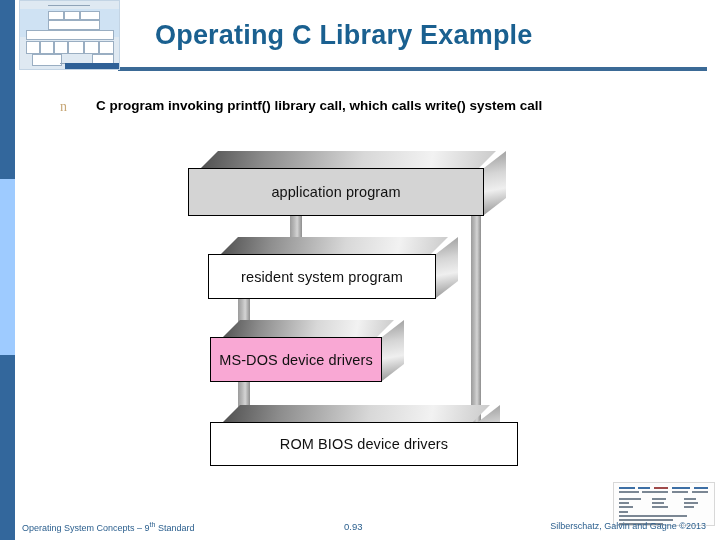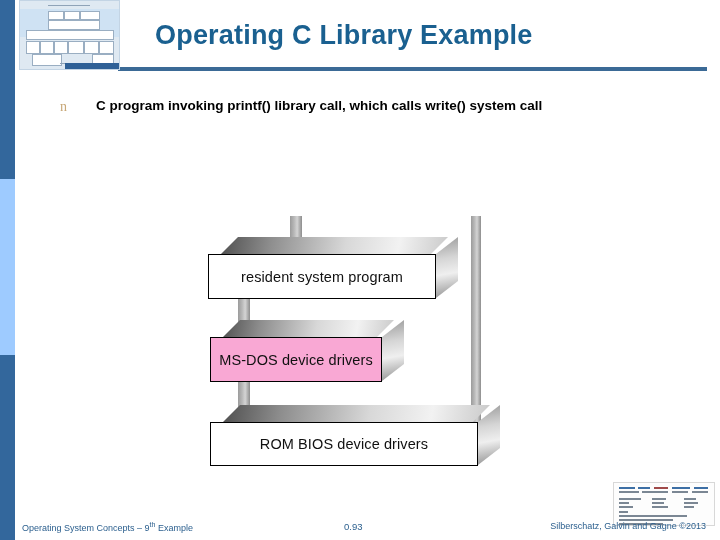--- a/index.html
+++ b/index.html
@@ -143,20 +143,27 @@
   <span id="bullet-text">C program invoking printf() library call, which calls write() system call</span>
 </div>
 
 <div id="diagram">
 
   <div class="arrow" style="left:291px;top:66px;width:10px;height:240px;">
     <div class="shaft" style="height:229px;"></div>
     <div class="head" style="top:229px;border-left-width:8px;border-right-width:8px;border-top-width:11px;"></div>
   </div>
 
+  <div class="node" style="left:8px;top:18px;width:296px;height:48px;">
+    <div class="topface" style="left:12px;top:-17px;width:296px;height:18px;
+         clip-path:polygon(18px 0,100% 0,calc(100% - 18px) 100%,0 100%);"></div>
+    <div class="sideface" style="left:296px;top:-17px;width:22px;height:64px;
+         clip-path:polygon(0 17px,100% 0,100% 47px,0 100%);"></div>
+    <div class="face" style="background:#d4d4d4;">application program</div>
+  </div>
 
   <div class="arrow" style="left:110px;top:66px;width:12px;height:38px;">
     <div class="shaft" style="height:27px;"></div>
     <div class="head" style="top:27px;"></div>
   </div>
 
   <div class="node" style="left:28px;top:104px;width:228px;height:45px;border-radius:8px;">
     <div class="topface" style="left:12px;top:-17px;width:228px;height:18px;
          clip-path:polygon(18px 0,100% 0,calc(100% - 18px) 100%,0 100%);"></div>
     <div class="sideface" style="left:228px;top:-17px;width:22px;height:61px;
@@ -175,21 +182,21 @@
     <div class="sideface" style="left:172px;top:-17px;width:22px;height:61px;
          clip-path:polygon(0 17px,100% 0,100% 44px,0 100%);"></div>
     <div class="face" style="background:#f9a8d4;">MS-DOS device drivers</div>
   </div>
 
   <div class="arrow" style="left:58px;top:232px;width:12px;height:40px;">
     <div class="shaft" style="height:29px;"></div>
     <div class="head" style="top:29px;"></div>
   </div>
 
-  <div class="node" style="left:30px;top:272px;width:268px;height:44px;">
+  <div class="node" style="left:30px;top:272px;width:268px;height:44px;padding-left:40px;">
     <div class="topface" style="left:12px;top:-17px;width:268px;height:18px;
          clip-path:polygon(18px 0,100% 0,calc(100% - 18px) 100%,0 100%);"></div>
     <div class="sideface" style="left:268px;top:-17px;width:22px;height:60px;
          clip-path:polygon(0 17px,100% 0,100% 43px,0 100%);"></div>
     <div class="face" style="background:#ffffff;">ROM BIOS device drivers</div>
   </div>
 
 </div>
 
 <div id="code-thumb">
@@ -211,16 +218,16 @@
   <div class="ct-line" style="left:5px;top:23px;width:14px;"></div>
   <div class="ct-line" style="left:38px;top:23px;width:16px;"></div>
   <div class="ct-line" style="left:70px;top:23px;width:10px;"></div>
   <div class="ct-line" style="left:5px;top:28px;width:9px;"></div>
   <div class="ct-line" style="left:5px;top:32px;width:68px;"></div>
   <div class="ct-line" style="left:5px;top:36px;width:54px;"></div>
   <div class="ct-line" style="left:5px;top:40px;width:44px;"></div>
 </div>
 
 <div id="footer">
-  <div id="footer-left"><span>Operating System Concepts – 9</span><sup>th</sup><span> Example</span></div>
+  <div id="footer-left"><span>Operating System Concepts – 9</span><sup>th</sup><span> Standard</span></div>
   <div id="footer-page">0.93</div>
   <div id="footer-right">Silberschatz, Galvin and Gagne ©2013</div>
 </div>
 
 </body></html>

